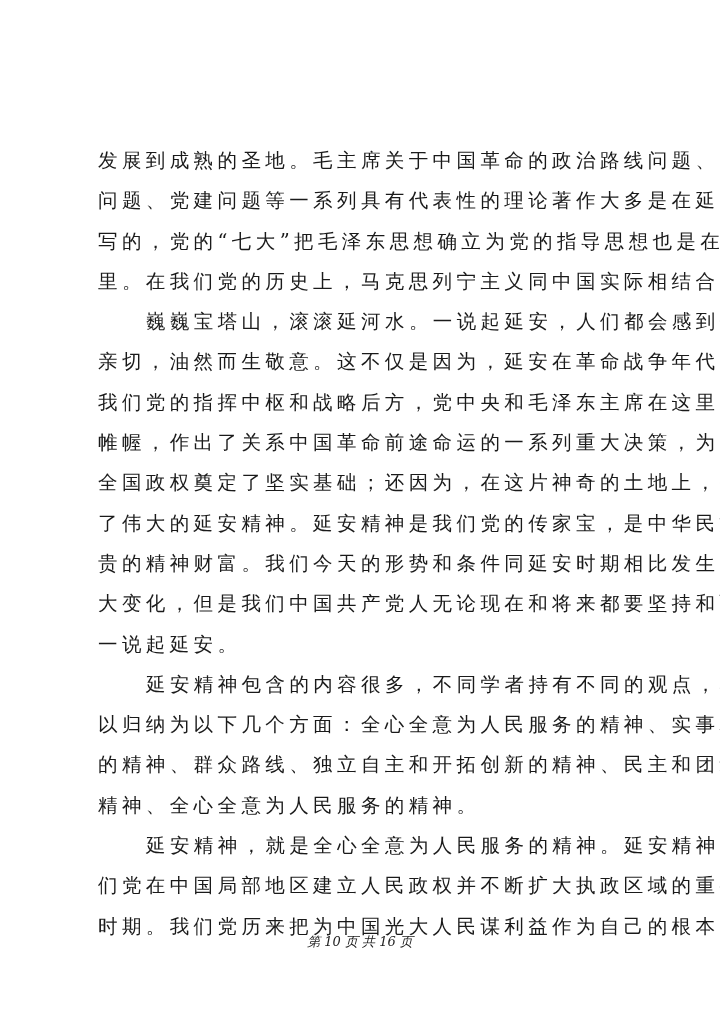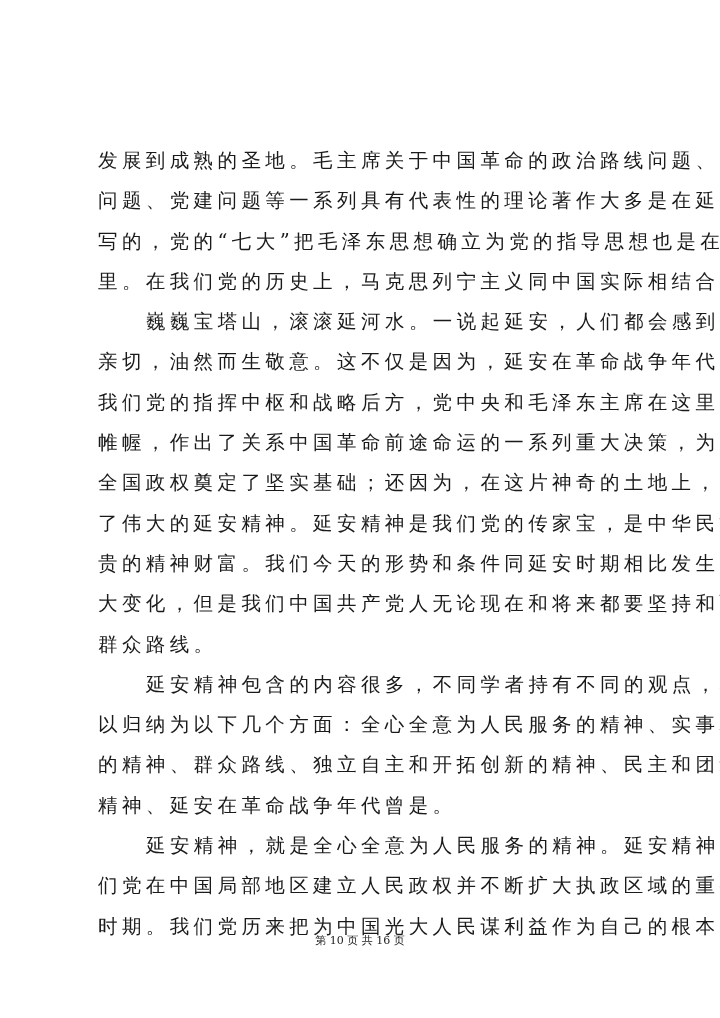--- a/index.html
+++ b/index.html
@@ -12,43 +12,43 @@
     font-family: "DejaVu Serif", "Liberation Serif", serif;
     font-size: 19.5px; line-height: 40.3px; color: #1a1a1a;
     letter-spacing: 4.4px;
     text-align: justify;
   }
   .line { display: block; white-space: nowrap; height: 40.3px; overflow: visible; }
   .line.indent { padding-left: 48px; }
   .footer {
     position: absolute; left: 0; width: 720px; top: 933px; text-align: center;
     font-family: "DejaVu Serif", "Liberation Serif", serif;
-    font-size: 11px; color: #222;
+    font-size: 13px; color: #222; font-style: italic;
   }
 </style>
 </head>
 <body>
 
 <div class="page">
   <div class="body-text">
     <span class="line">发展到成熟的圣地。毛主席关于中国革命的政治路线问题、军事</span>
     <span class="line">问题、党建问题等一系列具有代表性的理论著作大多是在延安撰</span>
     <span class="line">写的，党的“七大”把毛泽东思想确立为党的指导思想也是在这</span>
     <span class="line">里。在我们党的历史上，马克思列宁主义同中国实际相结合的第</span>
     <span class="line indent">巍巍宝塔山，滚滚延河水。一说起延安，人们都会感到分外</span>
     <span class="line">亲切，油然而生敬意。这不仅是因为，延安在革命战争年代曾是</span>
     <span class="line">我们党的指挥中枢和战略后方，党中央和毛泽东主席在这里运筹</span>
     <span class="line">帷幄，作出了关系中国革命前途命运的一系列重大决策，为夺取</span>
     <span class="line">全国政权奠定了坚实基础；还因为，在这片神奇的土地上，孕育</span>
     <span class="line">了伟大的延安精神。延安精神是我们党的传家宝，是中华民族宝</span>
     <span class="line">贵的精神财富。我们今天的形势和条件同延安时期相比发生了很</span>
     <span class="line">大变化，但是我们中国共产党人无论现在和将来都要坚持和弘扬</span>
-    <span class="line">群众路线。</span>
+    <span class="line">一说起延安。</span>
     <span class="line indent">延安精神包含的内容很多，不同学者持有不同的观点，其可</span>
     <span class="line">以归纳为以下几个方面：全心全意为人民服务的精神、实事求是</span>
     <span class="line">的精神、群众路线、独立自主和开拓创新的精神、民主和团结的</span>
-    <span class="line">精神、延安在革命战争年代曾是。</span>
+    <span class="line">精神、全心全意为人民服务的精神。</span>
     <span class="line indent">延安精神，就是全心全意为人民服务的精神。延安精神是我</span>
     <span class="line">们党在中国局部地区建立人民政权并不断扩大执政区域的重要</span>
     <span class="line">时期。我们党历来把为中国光大人民谋利益作为自己的根本宗旨，</span>
   </div>
   <div class="footer">第 10 页  共 16 页</div>
 </div>
 
 </body></html>

